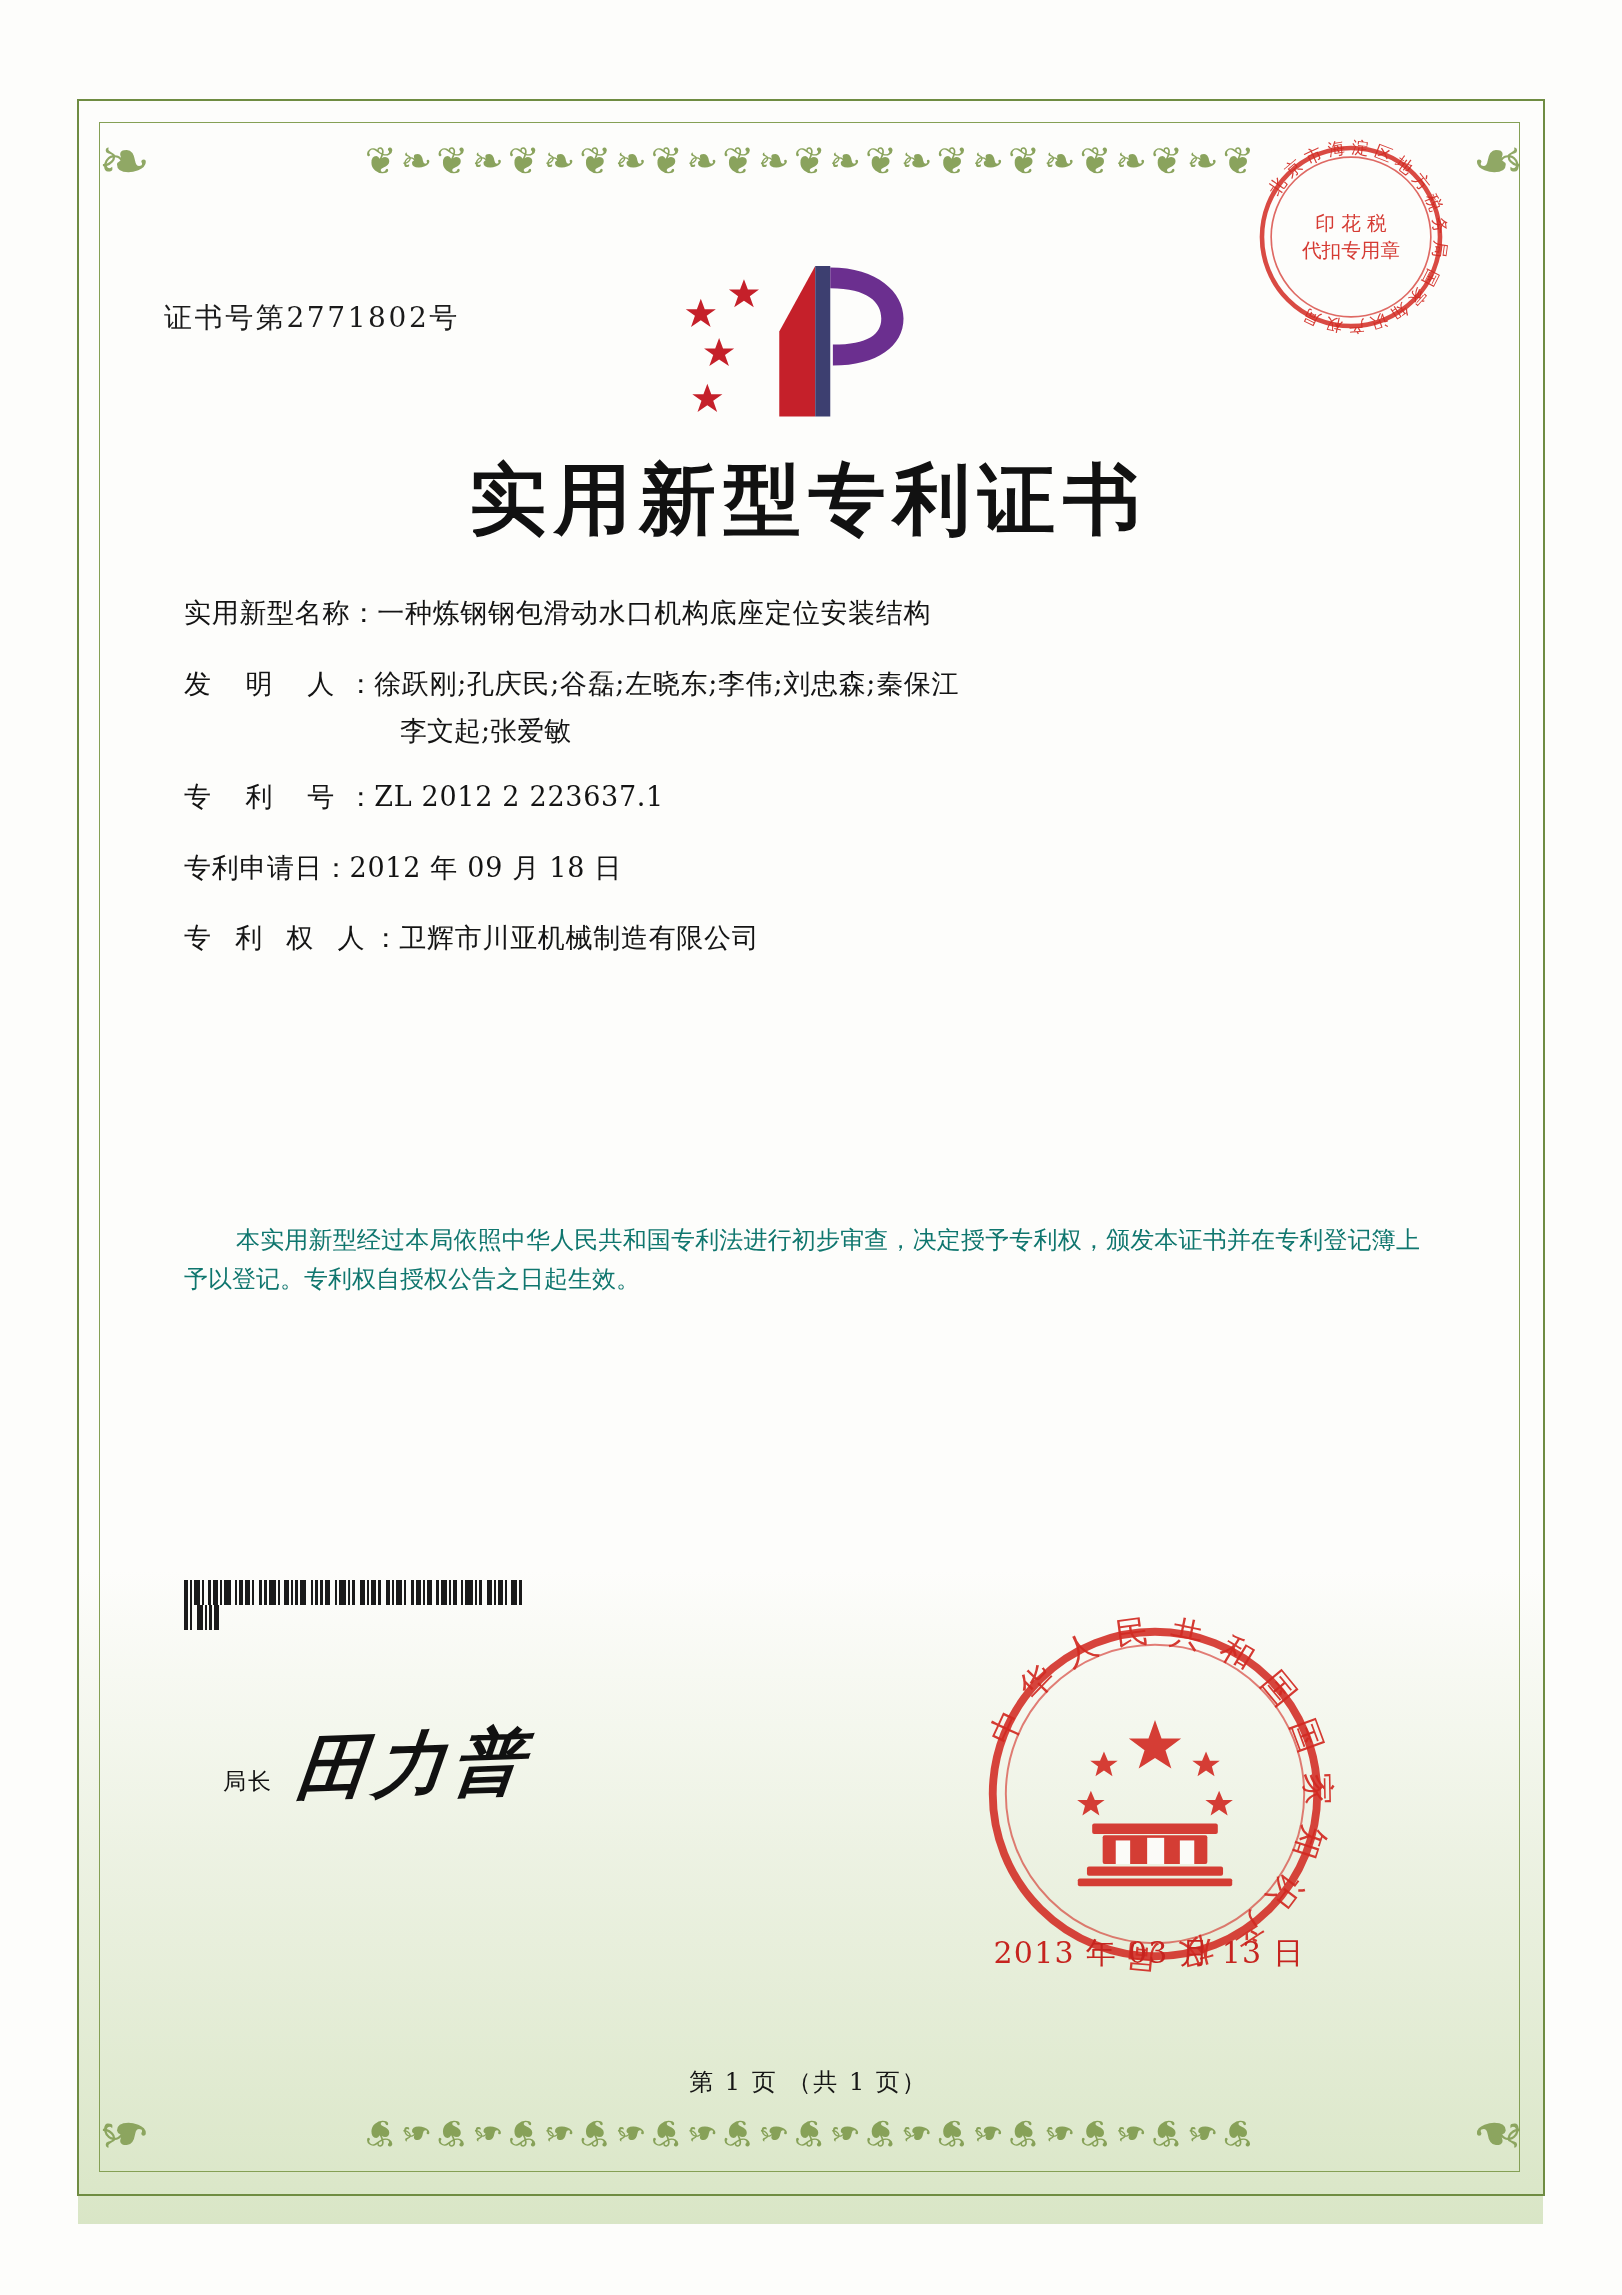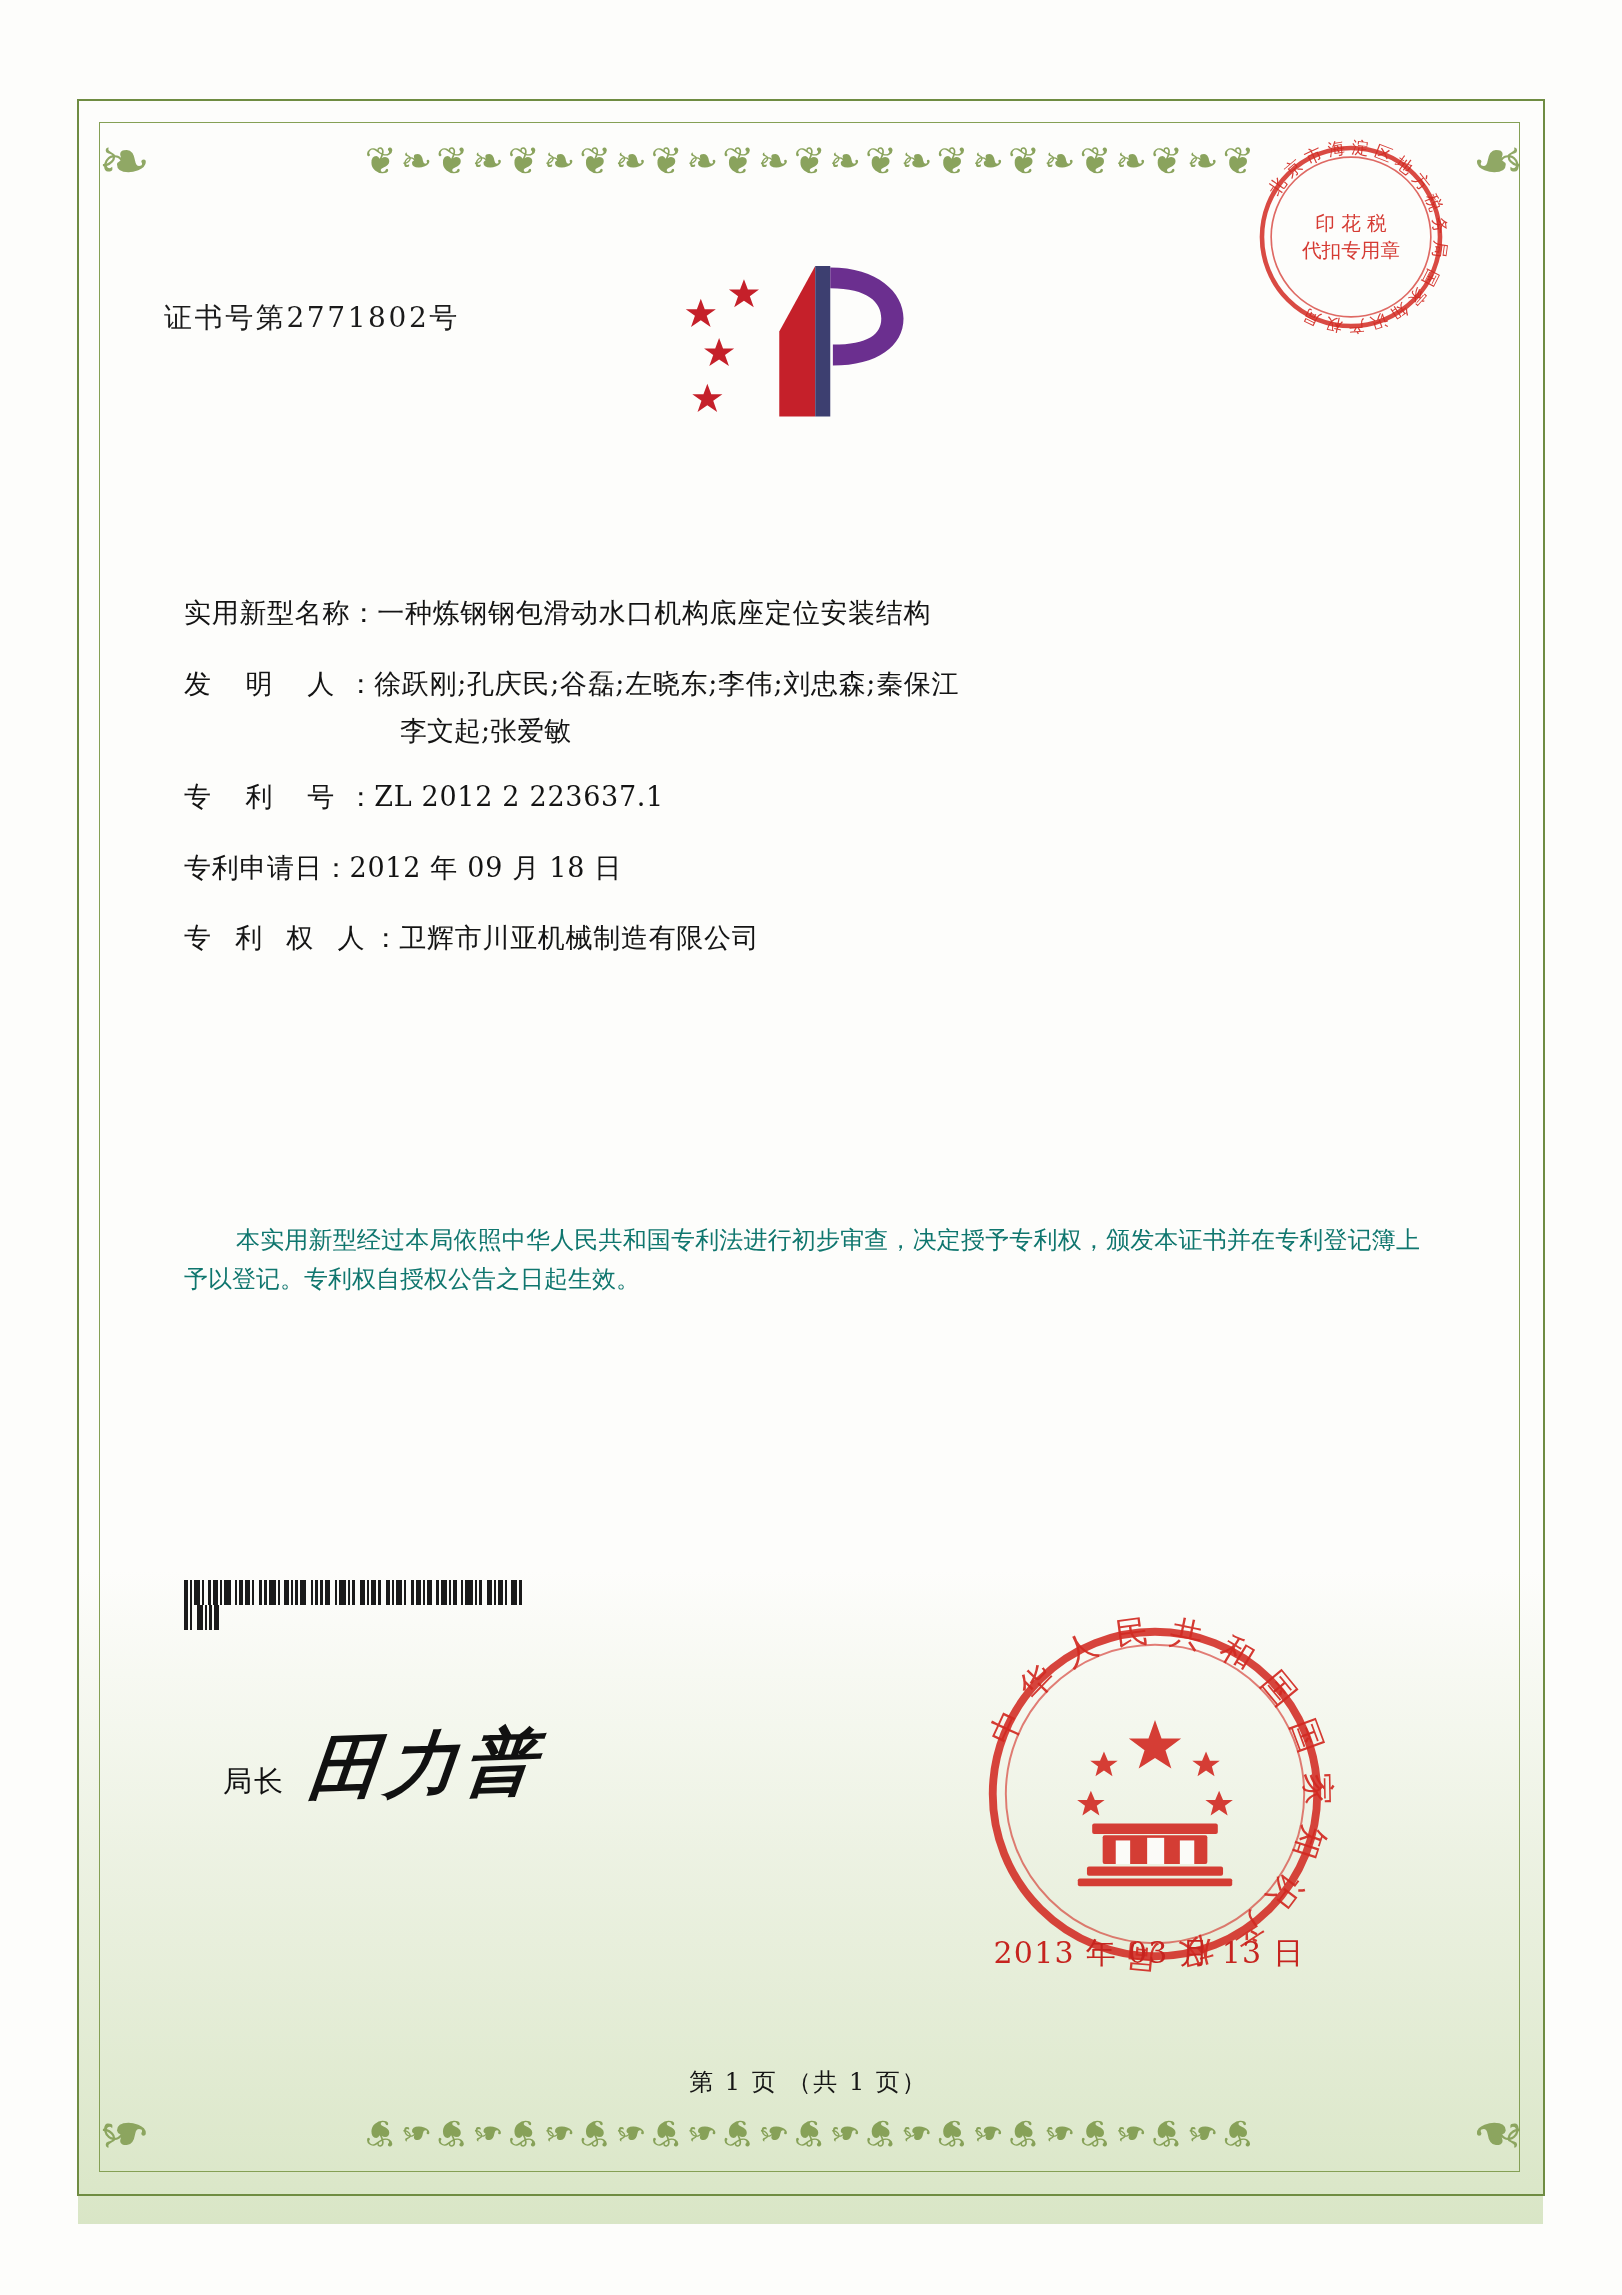--- a/index.html
+++ b/index.html
@@ -201,21 +201,21 @@
   }
 
   .signature-row {
     position: absolute;
     left: 124px;
     top: 1596px;
     display: flex;
     align-items: center;
   }
   .sig-label {
-    font-size: 29px;
+    font-size: 23px;
     letter-spacing: 2px;
     color: #111;
     margin-right: 23.5px;
     font-family: "DejaVu Serif", "Liberation Serif", serif;
     margin-top: 32px;
   }
   .sig-handwriting {
     font-size: 71px;
     color: #111;
     font-family: "DejaVu Serif", serif;
@@ -303,20 +303,21 @@
           <textPath href="#ringTop" startOffset="8%">北 京 市 海 淀 区 地 方 税 务 局</textPath>
         </text>
         <text font-family="DejaVu Serif, serif" font-size="25" fill="#d22a22" opacity="0.9">
           <textPath href="#ringTop" startOffset="56%">国 家 知 识 产 权 局</textPath>
         </text>
         <text x="165" y="155" text-anchor="middle" font-family="DejaVu Serif, serif" font-size="30" fill="#d22a22" opacity="0.92">印 花 税</text>
         <text x="165" y="196" text-anchor="middle" font-family="DejaVu Serif, serif" font-size="30" fill="#d22a22" opacity="0.92">代扣专用章</text>
       </svg>
     </div>
 
+    <div class="title">实用新型专利证书</div>
 
     <div class="fields">
 
       <div class="field-row">
         <span class="field-label">实用新型名称</span><span>：</span><span class="field-val">一种炼钢钢包滑动水口机构底座定位安装结构</span>
       </div>
 
       <div class="field-row" style="margin-bottom:26px;">
         <span class="field-label sp3">发    明    人</span><span>：</span><span class="field-val">徐跃刚;孔庆民;谷磊;左晓东;李伟;刘忠森;秦保江</span>
         <span class="field-cont">李文起;张爱敏</span>

